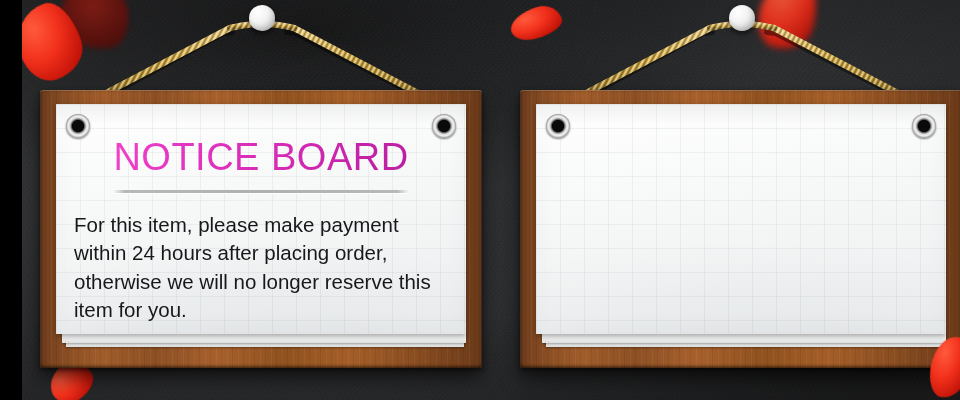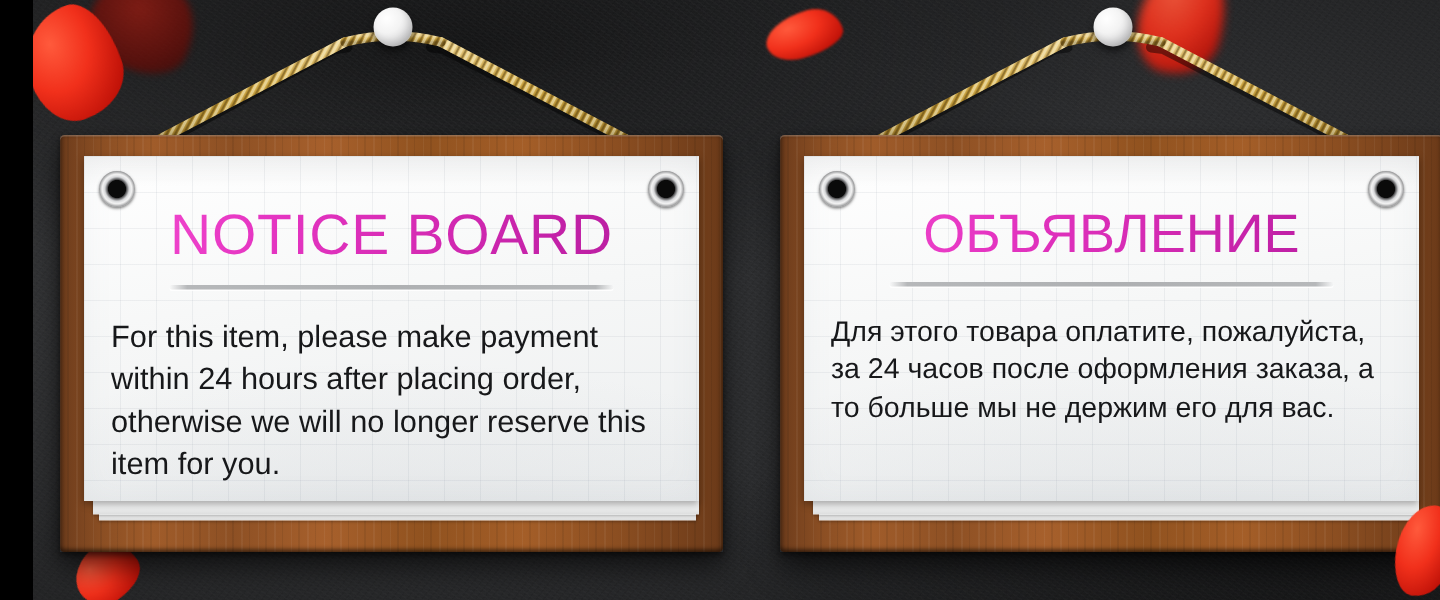--- a/index.html
+++ b/index.html
@@ -317,24 +317,19 @@
     <div class="sheet" style="left:26px; bottom:21px; width:398px; height:11px;"></div>
     <div class="sheet" style="left:22px; bottom:25px; width:404px; height:11px;"></div>
 
     <div class="paper" style="left:16px; top:14px; right:16px; bottom:34px;">
       <div class="paper-shade"></div>
     </div>
 
     <div class="eyelet" style="left:26px; top:24px;"></div>
     <div class="eyelet" style="right:26px; top:24px;"></div>
 
-    <div class="content" style="left:34px; top:48px; right:34px;">
-      <h2 class="heading ru">ОБЪЯВЛЕНИЕ</h2>
-      <div class="divider" style="width:296px;"></div>
-      <p class="body-text ru">Для этого товара оплатите, пожалуйста, за 24 часов после оформления заказа, а то больше мы не держим его для вас.</p>
-    </div>
   </div>
 
   <div class="petal p5">
       <i></i>
     </div>
 
 </div>
 
 </body></html>

